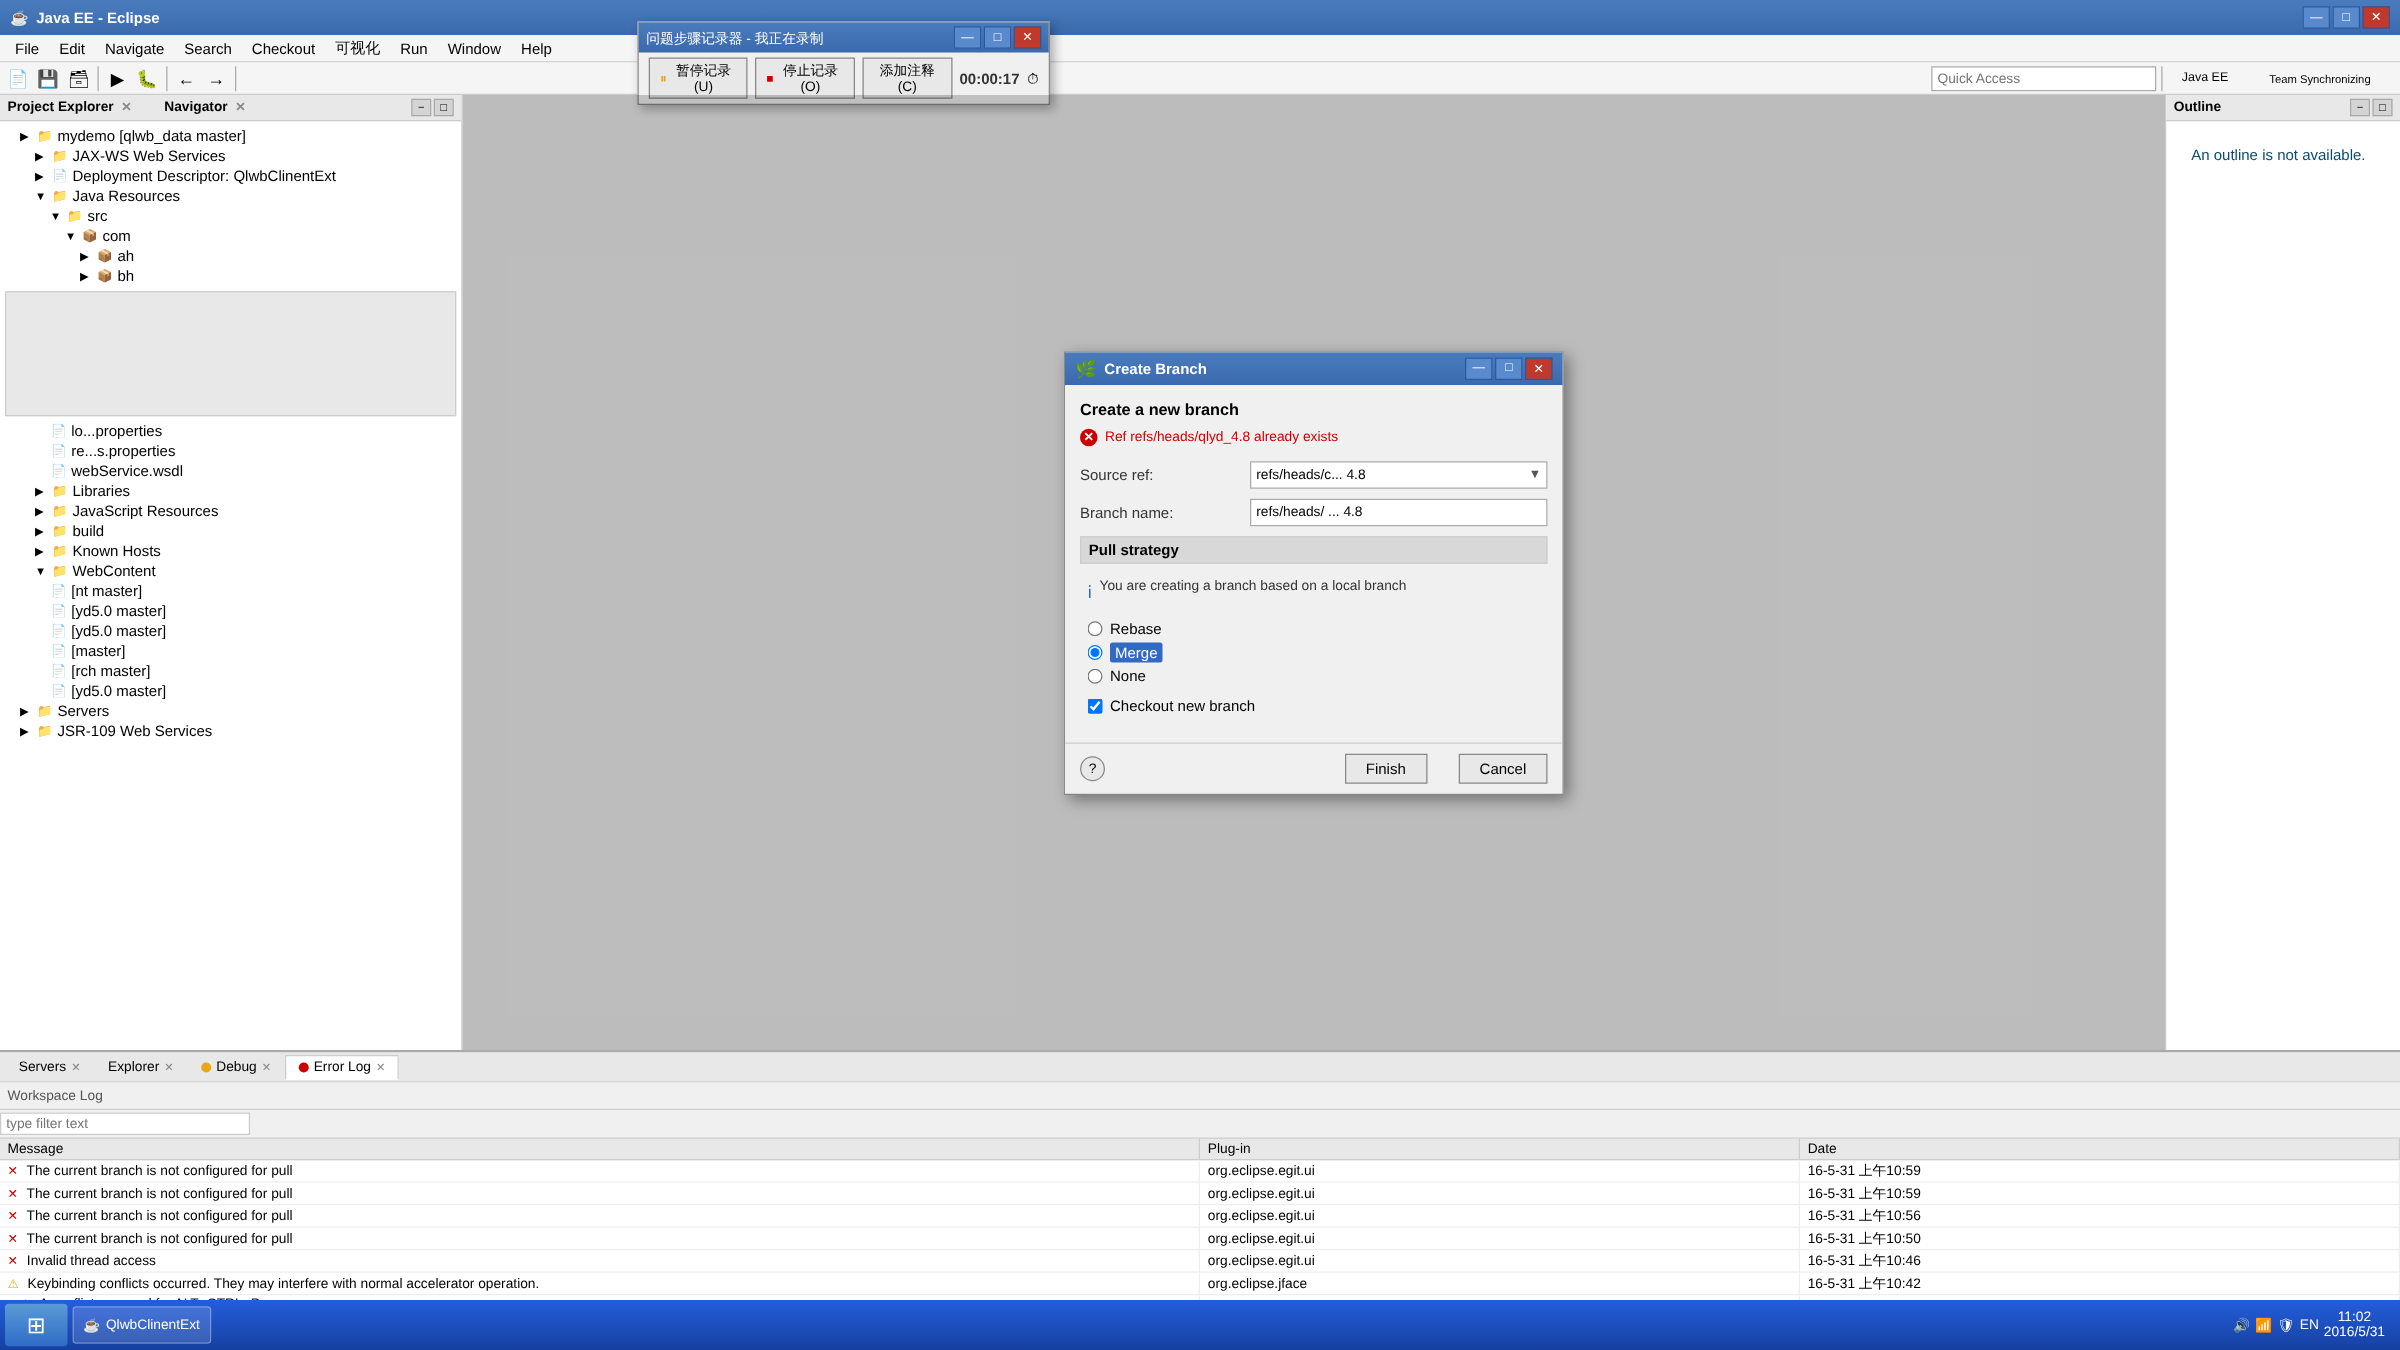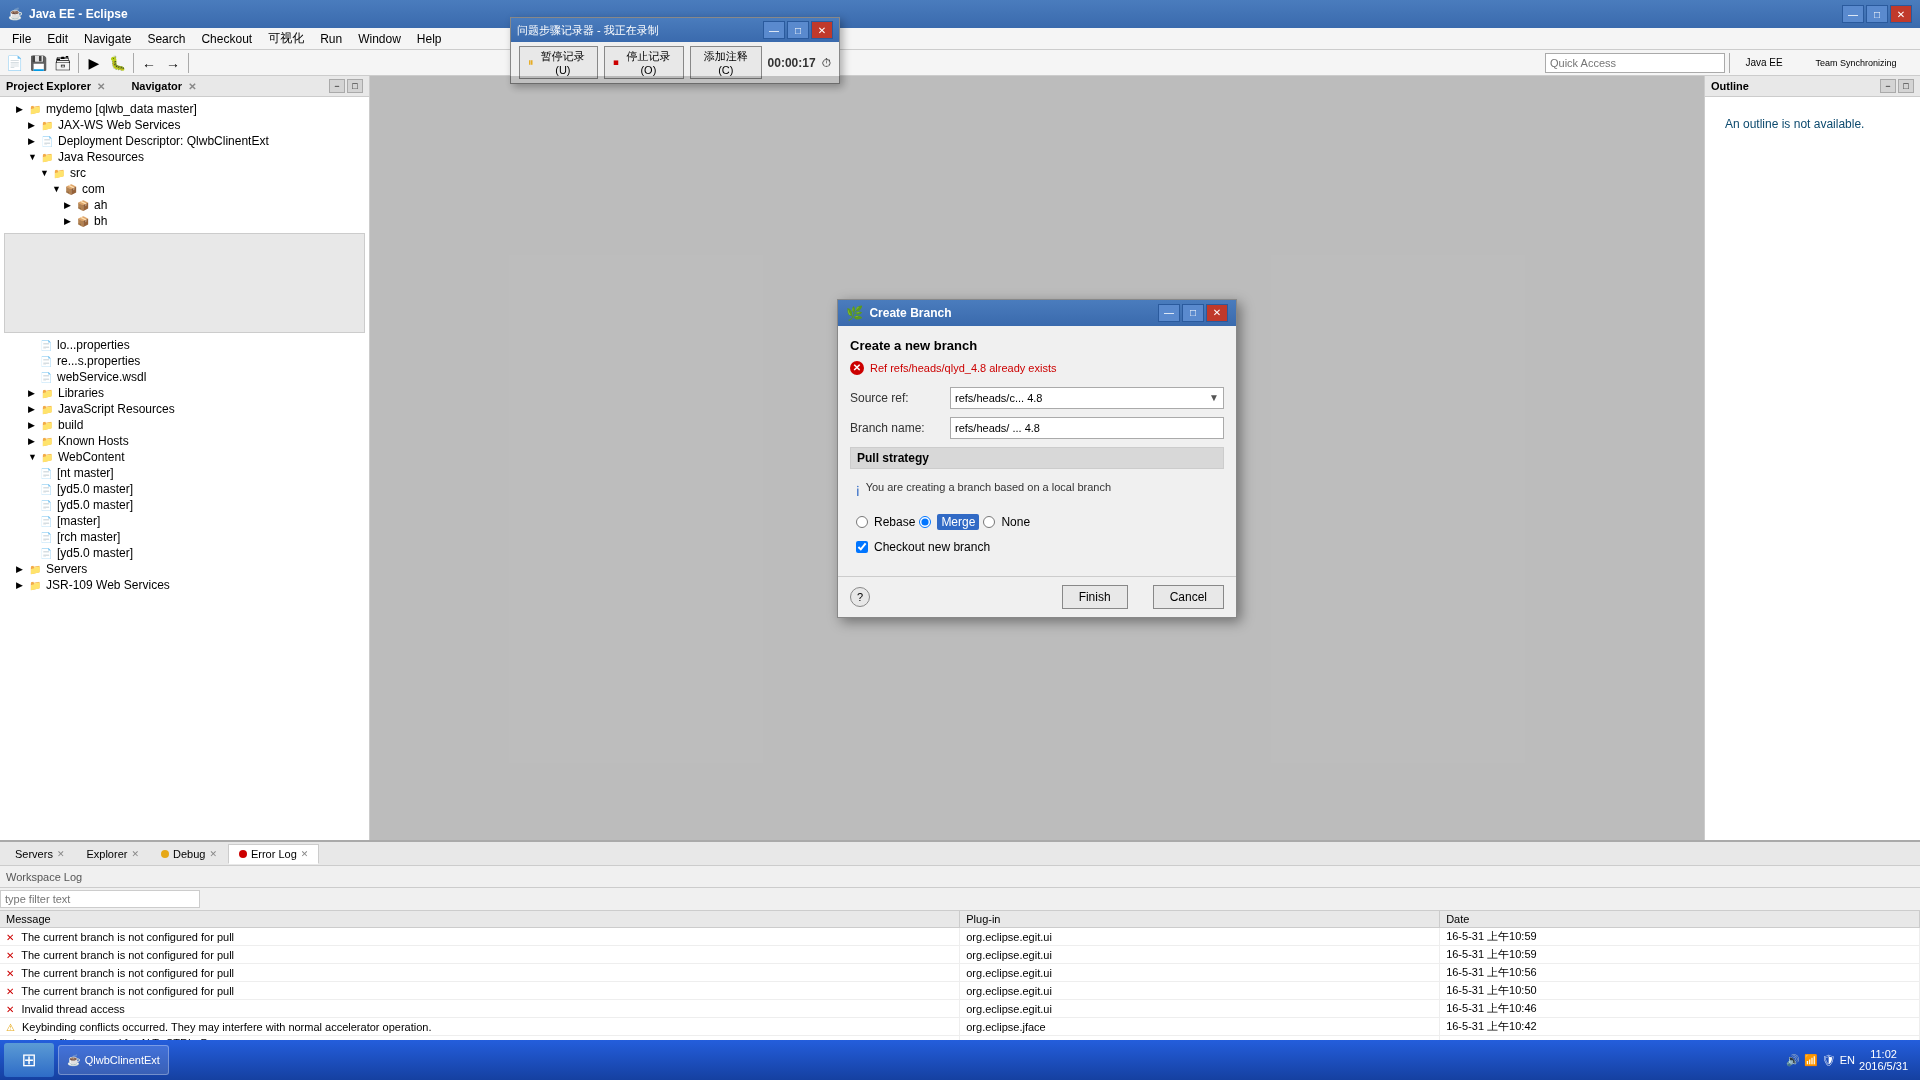--- a/index.html
+++ b/index.html
@@ -93,21 +93,21 @@
 
     
     .main-content {
       flex: 1;
       background: #ECECEC;
       position: relative;
     }
 
     
     .right-panel {
-      width: 216px;
+      width: 188px;
       background: white;
       border-left: 1px solid #CCC;
       display: flex;
       flex-direction: column;
     }
 
     
     .bottom-panel {
       height: 220px;
       background: white;
@@ -208,21 +208,21 @@
     .dialog-heading { font-size: 13px; font-weight: bold; margin-bottom: 8px; color: #000; }
     .dialog-error-msg {
       display: flex;
       align-items: center;
       gap: 6px;
       color: #CC0000;
       font-size: 11px;
       margin-bottom: 12px;
     }
     .error-circle { width: 14px; height: 14px; background: #CC0000; border-radius: 50%; color: white; display: flex; align-items: center; justify-content: center; font-size: 10px; font-weight: bold; flex-shrink: 0; }
-    .form-row { display: flex; align-items: center; margin-bottom: 8px; }
+    .form-row { display: flex; align-items: center; margin-bottom: 8px; gap: 36px; }
     .form-label { width: 100px; font-size: 12px; color: #333; }
     .form-value {
       flex: 1;
       height: 22px;
       border: 1px solid #AAA;
       background: white;
       padding: 0 4px;
       font-size: 11px;
       display: flex;
       align-items: center;
@@ -251,21 +251,21 @@
     .info-box {
       display: flex;
       align-items: flex-start;
       gap: 6px;
       padding: 4px 6px;
       margin-bottom: 10px;
       font-size: 11px;
       color: #333;
     }
     .info-icon { color: #316AC5; font-size: 14px; flex-shrink: 0; }
-    .radio-group { display: flex; flex-direction: row; gap: 4px; padding-left: 6px; margin-bottom: 10px; }
+    .radio-group { display: flex; flex-direction: column; gap: 4px; padding-left: 6px; margin-bottom: 10px; }
     .radio-item { display: flex; align-items: center; gap: 6px; font-size: 12px; cursor: pointer; }
     .radio-input { width: 12px; height: 12px; }
     .radio-selected { background: #316AC5; color: white; padding: 1px 4px; border-radius: 2px; }
     .checkbox-row { display: flex; align-items: center; gap: 6px; font-size: 12px; padding-left: 6px; margin-bottom: 10px; }
     .checkbox-input { width: 12px; height: 12px; }
     .dialog-footer {
       border-top: 1px solid #CCC;
       padding: 8px 12px;
       display: flex;
       align-items: center;

